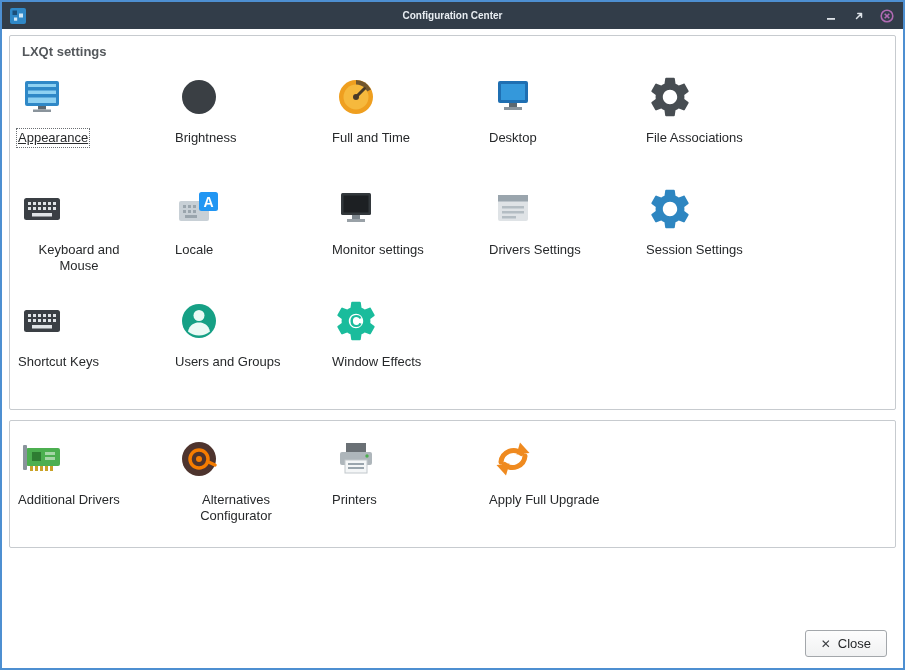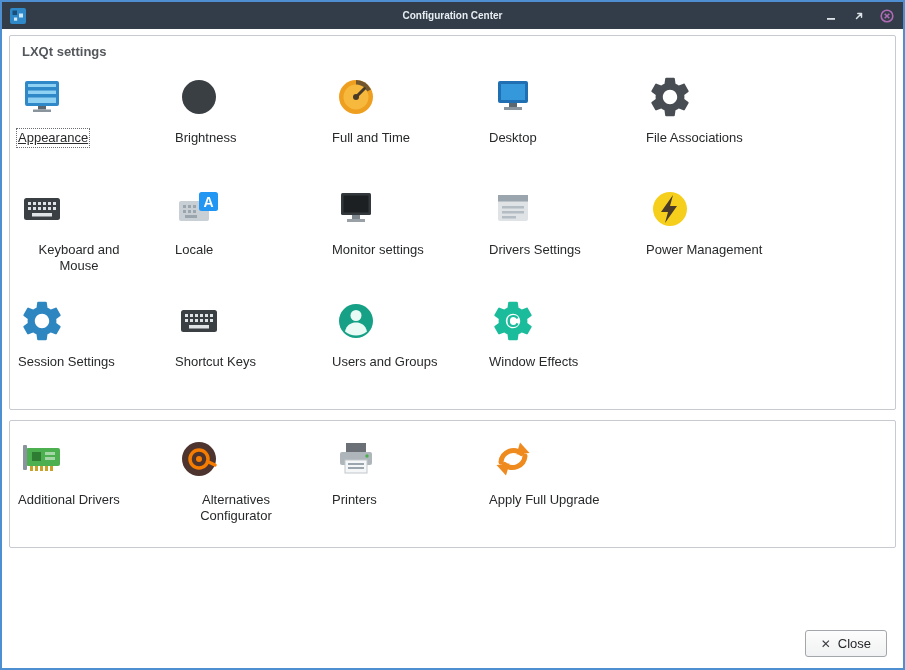--- a/index.html
+++ b/index.html
@@ -241,29 +241,20 @@
                   <rect x="13" y="21" width="22" height="2.5"></rect>
                   <rect x="13" y="26" width="22" height="2.5"></rect>
                   <rect x="13" y="31" width="14" height="2.5"></rect>
                 </g>
               </svg>
             </span>
             <div class="label">Drivers Settings</div>
           </div>
           <div class="item">
             <span class="icon">
-              <svg viewBox="0 0 48 48">
-                <circle cx="24" cy="24" r="17" fill="#f5cf1b"></circle>
-                <path d="M27 10L15 27h7l-3 11 12-17h-7z" fill="#4a3b28"></path>
-              </svg>
-            </span>
-            <div class="label">Power Management</div>
-          </div>
-          <div class="item">
-            <span class="icon">
               <svg viewBox="0 0 24 24">
                 <path fill-rule="evenodd" d="M19.14,12.94c0.04-0.3,0.06-0.61,0.06-0.94c0-0.32-0.02-0.64-0.07-0.94l2.03-1.58c0.18-0.14,0.23-0.41,0.12-0.61l-1.92-3.32c-0.12-0.22-0.37-0.29-0.59-0.22l-2.39,0.96c-0.5-0.38-1.03-0.7-1.62-0.94L14.4,2.81c-0.04-0.24-0.24-0.41-0.48-0.41h-3.84c-0.24,0-0.43,0.17-0.47,0.41L9.25,5.35C8.66,5.59,8.12,5.92,7.63,6.29L5.24,5.33c-0.22-0.08-0.47,0-0.59,0.22L2.74,8.87C2.62,9.08,2.66,9.34,2.86,9.48l2.03,1.58C4.84,11.36,4.8,11.69,4.8,12s0.02,0.64,0.07,0.94l-2.03,1.58c-0.18,0.14-0.23,0.41-0.12,0.61l1.92,3.32c0.12,0.22,0.37,0.29,0.59,0.22l2.39-0.96c0.5,0.38,1.03,0.7,1.62,0.94l0.36,2.54c0.05,0.24,0.24,0.41,0.48,0.41h3.84c0.24,0,0.44-0.17,0.47-0.41l0.36-2.54c0.59-0.24,1.13-0.56,1.62-0.94l2.39,0.96c0.22,0.08,0.47,0,0.59-0.22l1.92-3.32c0.12-0.22,0.07-0.47-0.12-0.61L19.14,12.94z M12,15.6c-1.98,0-3.6-1.62-3.6-3.6s1.62-3.6,3.6-3.6s3.6,1.62,3.6,3.6S13.98,15.6,12,15.6z" fill="#2e86c1"></path>
               </svg>
             </span>
             <div class="label">Session Settings</div>
           </div>
           <div class="item">
             <span class="icon">
               <svg viewBox="0 0 48 48">
                 <rect x="6" y="13" width="36" height="22" rx="2.5" fill="#3a3f44"></rect>

